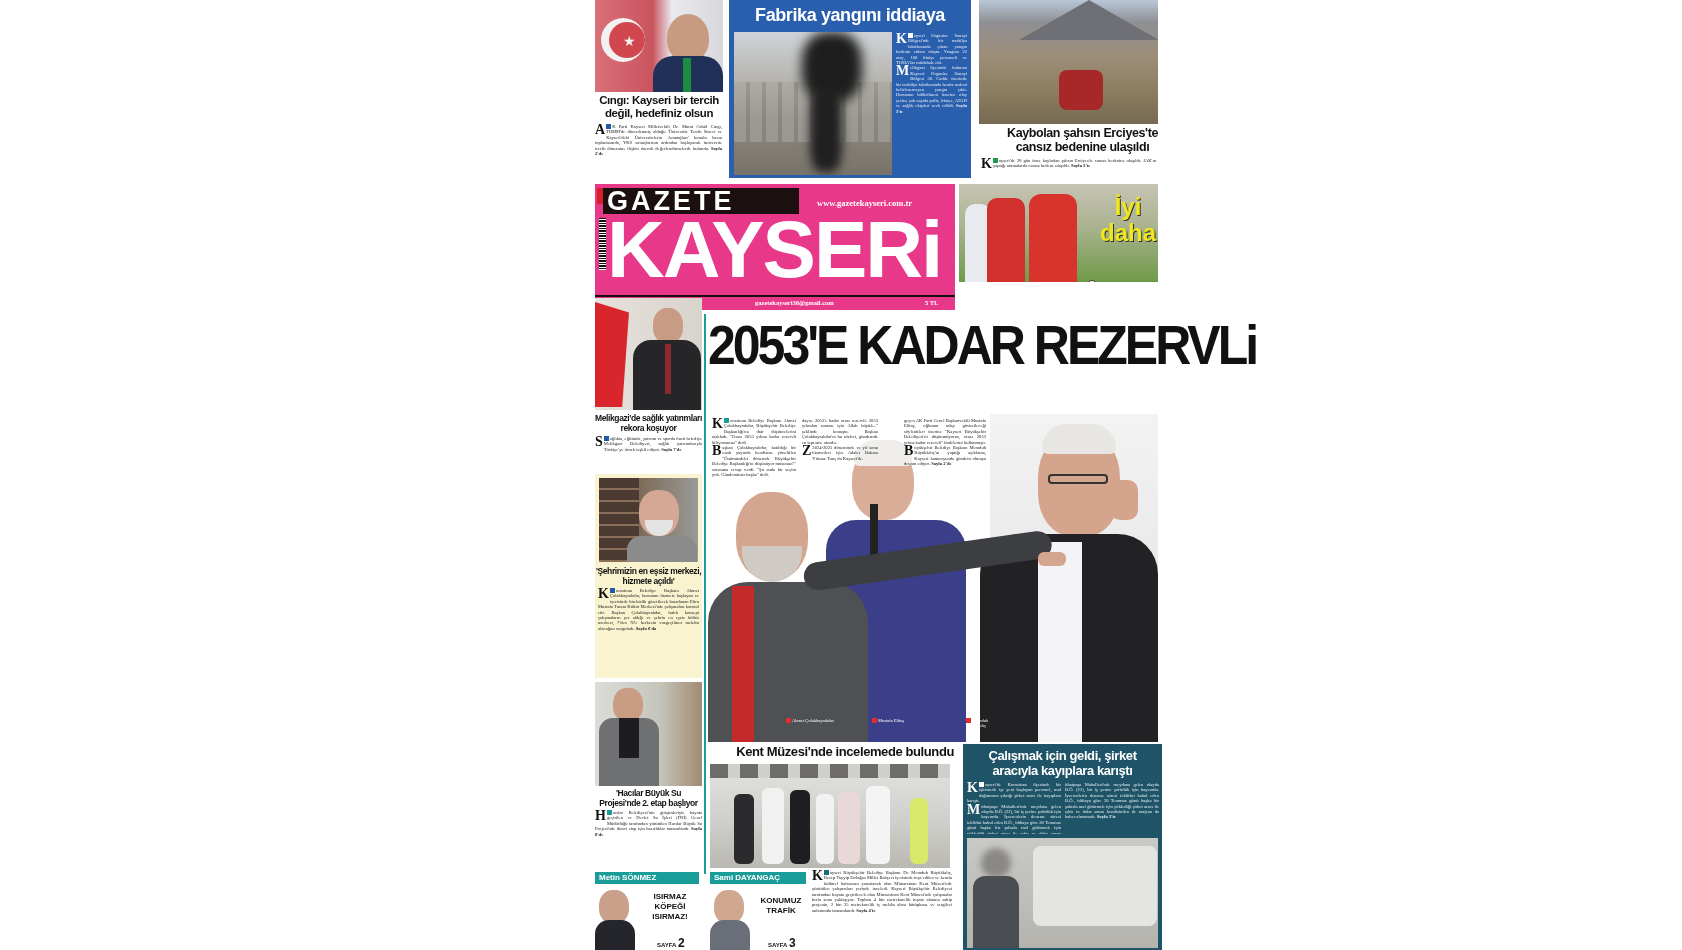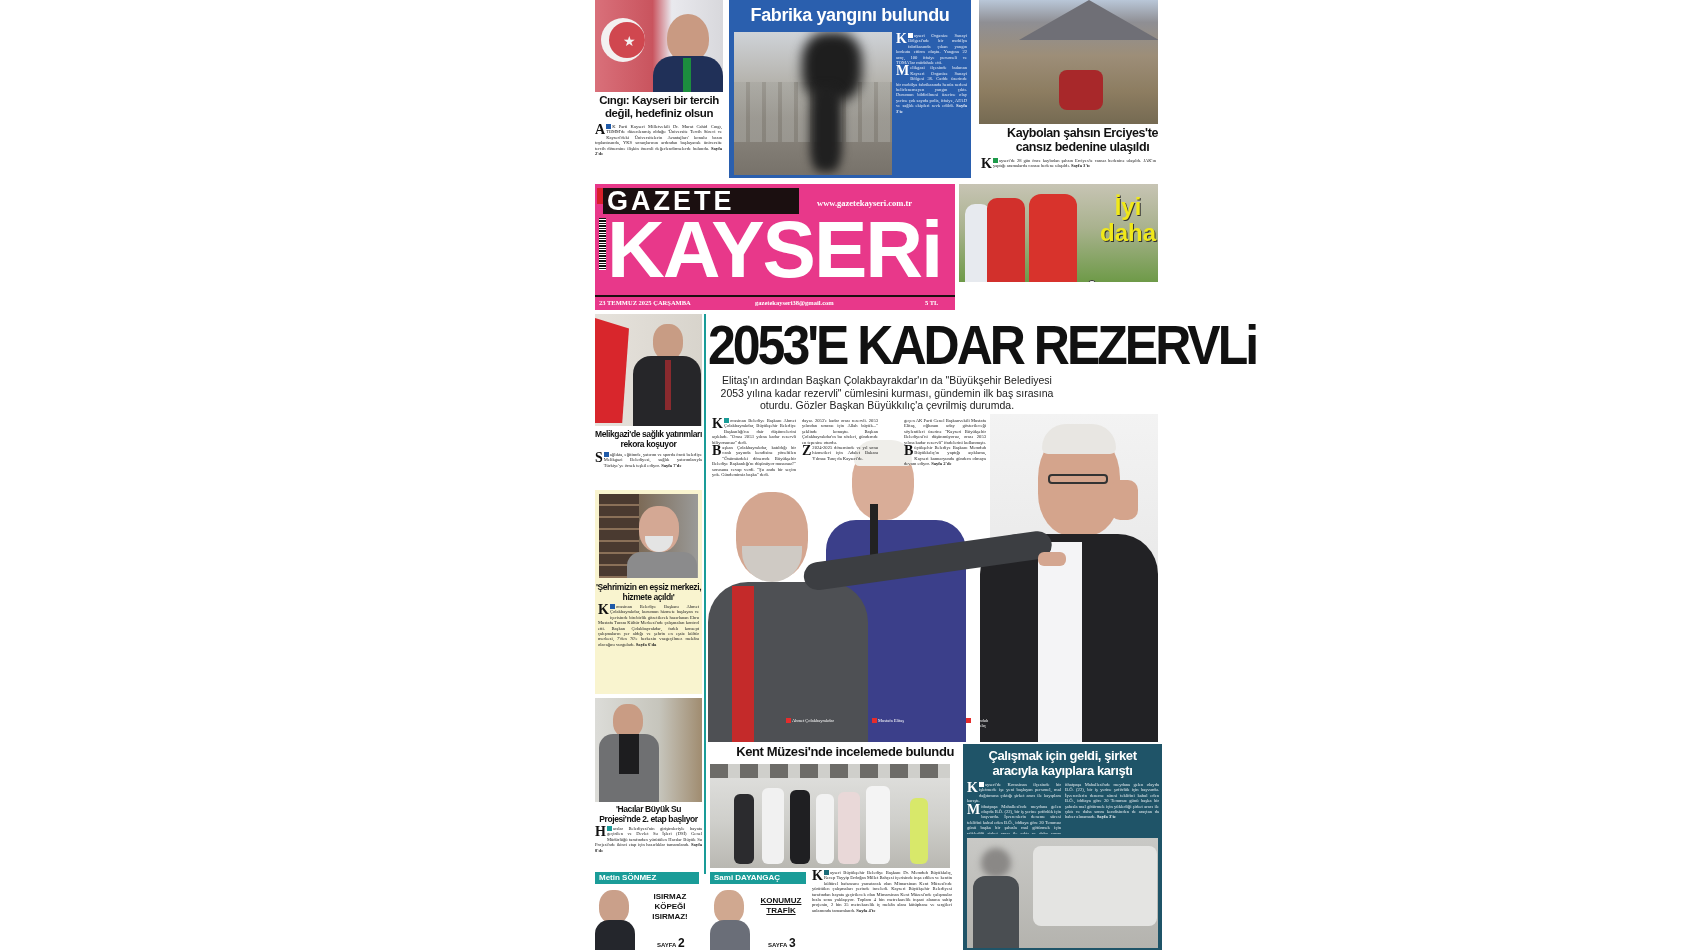--- a/index.html
+++ b/index.html
@@ -31,21 +31,21 @@
       <div class="abs" style="left:88px;top:58px;width:8px;height:34px;background:#1c8d3e;"></div>
     </div>
     <div class="hl abs" style="left:0;top:94px;width:128px;font-size:11.5px;line-height:13px;">Cıngı: Kayseri bir tercih değil, hedefiniz olsun</div>
     <div class="bodytext abs" style="left:0;top:124px;width:127px;height:56px;overflow:hidden;">
       <span class="mark"></span><span class="drop">A</span><span>K Parti Kayseri Milletvekili Dr. Murat Cahid Cıngı, TBMM'de düzenlenmiş olduğu 'Üniversite Tercih Süreci ve Kayseri'deki Üniversitelerin Avantajları' konulu basın toplantısında, YKS sonuçlarının ardından başlayacak üniversite tercih dönemine ilişkin önemli değerlendirmelerde bulundu.</span>
       <b>Sayfa 2'de</b>
     </div>
   </div>
 
   <div class="abs" style="left:134px;top:0;width:242px;height:178px;background:#2a5fae;">
-    <div class="hl abs" style="left:0;top:4px;width:242px;color:#fff;font-size:18px;line-height:22px;">Fabrika yangını bulundu</div>
+    <div class="hl abs" style="left:0;top:4px;width:242px;color:#fff;font-size:18px;line-height:22px;">Fabrika yangını iddiaya</div>
     <div class="photo" style="left:5px;top:32px;width:158px;height:143px;background:linear-gradient(180deg,#cfd3d8 0%,#b5b3ad 35%,#8d8880 60%,#77726a 100%);">
       <div class="abs" style="left:0;top:50px;width:158px;height:60px;background:repeating-linear-gradient(90deg,#a7a6a0 0 12px,#8a877f 12px 16px);opacity:.6;"></div>
       <div class="abs" style="left:68px;top:0;width:60px;height:70px;border-radius:40%;background:#1e1e1e;filter:blur(6px);"></div>
       <div class="abs" style="left:76px;top:55px;width:32px;height:85px;border-radius:30%;background:#202020;filter:blur(5px);"></div>
     </div>
     <div class="bodytext abs" style="left:167px;top:33px;width:71px;height:142px;overflow:hidden;color:#e8eef8;">
       <span class="mark" style="background:#fff;"></span><span class="drop" style="color:#fff;">K</span><span>ayseri Organize Sanayi Bölgesi'nde bir mobilya fabrikasında çıkan yangın korkutu ettirm oluştu. Yangına 22 araç, 100 itfaiye personeli ve TOMA'lar müdahale etti.</span><br>
       <span class="drop" style="color:#fff;">M</span><span>elikgazi ilçesinde bulunan Kayseri Organize Sanayi Bölgesi 36. Cadde üzerinde bir mobilya fabrikasında henüz nedeni belirlenemeyen yangın çıktı. Durumun bildirilmesi üzerine olay yerine çok sayıda polis, itfaiye, AFAD ve sağlık ekipleri sevk edildi.</span>
       <b>Sayfa 3'te</b>
     </div>
@@ -82,21 +82,21 @@
     <div class="abs" style="left:28px;top:14px;width:38px;height:100px;border-radius:10px;background:#d2302c;"></div>
     <div class="abs" style="left:70px;top:10px;width:48px;height:104px;border-radius:12px;background:#d8332c;"></div>
     <div class="abs" style="left:128px;top:96px;width:10px;height:10px;border-radius:50%;background:#fff;border:1px solid #333;"></div>
     <div class="abs" style="left:140px;top:10px;width:58px;font-size:24px;font-weight:bold;color:#f0e81a;text-align:center;line-height:26px;text-shadow:1px 1px 0 #333;">
       <div>İyi</div>
       <div>daha</div>
     </div>
     <div class="abs" style="left:160px;top:113px;font-family:'Liberation Serif',serif;font-size:4.5px;color:#fff;"><span style="display:inline-block;width:5px;height:5px;background:#e52c2c;"></span> <span>Sayfa 6'da</span></div>
   </div>
 
-  <div class="abs" style="left:0;top:314px;width:108px;height:560px;">
+  <div class="abs" style="left:0;top:298px;width:108px;height:560px;">
 
     <div class="photo" style="left:0;top:0;width:107px;height:112px;background:linear-gradient(90deg,#e6e2dc 0%,#d8d4cc 100%);">
       <div class="abs" style="left:0;top:4px;width:34px;height:105px;background:#d8262c;clip-path:polygon(0 0,100% 10%,80% 100%,0 100%);"></div>
       <div class="abs" style="left:58px;top:10px;width:30px;height:36px;border-radius:45%;background:#c89c84;"></div>
       <div class="abs" style="left:38px;top:42px;width:68px;height:70px;border-radius:18px 18px 0 0;background:#262629;"></div>
       <div class="abs" style="left:70px;top:46px;width:6px;height:50px;background:#8a2a2e;"></div>
     </div>
     <div class="hl abs" style="left:0;top:115px;width:107px;font-size:8.5px;line-height:10px;">Melikgazi'de sağlık yatırımları rekora koşuyor</div>
     <div class="bodytext abs" style="left:0;top:138px;width:107px;height:34px;overflow:hidden;">
       <span class="mark"></span><span class="drop">S</span><span>ağlıkta, eğitimde, yatırım ve sporda öncü belediye Melikgazi Belediyesi, sağlık yatırımlarıyla Türkiye'ye örnek teşkil ediyor.</span>
@@ -126,21 +126,20 @@
     <div class="bodytext abs" style="left:0;top:512px;width:107px;height:46px;overflow:hidden;">
       <span class="mark" style="background:#1a9c98;"></span><span class="drop">H</span><span>acılar Belediyesi'nin girişimleriyle hayata geçirilen ve Devlet Su İşleri (DSİ) Genel Müdürlüğü tarafından yürütülen Hacılar Büyük Su Projesi'nde ikinci etap için hazırlıklar tamamlandı.</span>
       <b>Sayfa 8'de</b>
     </div>
   </div>
 
   <div class="abs" style="left:109px;top:314px;width:2px;height:560px;background:#1a9c98;"></div>
 
   <div class="abs" style="left:113px;top:314px;width:450px;height:428px;">
     <div class="abs" style="left:0;top:0;width:450px;font-size:50px;font-weight:bold;color:#111;letter-spacing:-3px;line-height:56px;transform:scaleY(1.1);transform-origin:top left;white-space:nowrap;">2053'E KADAR REZERVLi</div>
-    <div class="abs" style="left:4px;top:60px;width:350px;font-size:10.5px;line-height:12.5px;color:#222;text-align:center;">Elitaş'ın ardından Başkan Çolakbayrakdar'ın da "Büyükşehir Belediyesi 2053 yılına kadar rezervli" cümlesini kurması, gündemin ilk baş sırasına oturdu. Gözler Başkan Büyükkılıç'a çevrilmiş durumda.</div>
 
     <div class="photo" style="left:0;top:100px;width:450px;height:328px;background:#ffffff;">
 
       <div class="abs" style="left:282px;top:0;width:168px;height:328px;background:linear-gradient(180deg,#f3f3f3 0%,#e7e7e7 60%,#3a3a3a 100%);"></div>
       <div class="abs" style="left:330px;top:16px;width:82px;height:106px;border-radius:45% 45% 40% 40%;background:#d4a48c;"></div>
       <div class="abs" style="left:334px;top:10px;width:74px;height:30px;border-radius:40px 40px 10px 10px;background:#e8e6e2;"></div>
       <div class="abs" style="left:340px;top:60px;width:60px;height:10px;border:2px solid #333;border-radius:4px;"></div>
       <div class="abs" style="left:272px;top:120px;width:178px;height:208px;border-radius:40px 40px 0 0;background:#222225;"></div>
       <div class="abs" style="left:330px;top:128px;width:44px;height:200px;background:#f4f4f6;"></div>
       <div class="abs" style="left:402px;top:66px;width:28px;height:40px;border-radius:10px;background:#d4a48c;"></div>
@@ -207,21 +206,21 @@
     <div class="abs" style="left:50px;top:6px;width:50px;font-size:8px;font-weight:bold;line-height:10px;text-align:center;color:#111;">
       <div>ISIRMAZ</div>
       <div>KÖPEĞİ</div>
       <div>ISIRMAZ!</div>
     </div>
     <div class="abs" style="left:62px;top:50px;font-size:6px;font-weight:bold;color:#111;"><span>SAYFA</span> <span style="font-size:12px;">2</span></div>
   </div>
   <div class="abs" style="left:113px;top:886px;width:104px;height:64px;">
     <div class="abs" style="left:6px;top:4px;width:30px;height:34px;border-radius:45%;background:#d0a890;"></div>
     <div class="abs" style="left:2px;top:34px;width:40px;height:30px;border-radius:14px 14px 0 0;background:#6a6e78;"></div>
-    <div class="abs" style="left:46px;top:10px;width:54px;font-size:8px;font-weight:bold;line-height:10px;text-align:center;color:#111;text-decoration:underline;">
+    <div class="abs" style="left:46px;top:10px;width:54px;font-size:8px;font-weight:bold;line-height:10px;text-align:center;color:#111;">
       <div>KONUMUZ</div>
       <div>TRAFİK</div>
     </div>
     <div class="abs" style="left:60px;top:50px;font-size:6px;font-weight:bold;color:#111;"><span>SAYFA</span> <span style="font-size:12px;">3</span></div>
   </div>
 
   <div class="abs" style="left:368px;top:744px;width:199px;height:206px;background:#1f5468;">
     <div class="hl abs" style="left:2px;top:4px;width:195px;color:#fff;font-size:13px;line-height:15px;">Çalışmak için geldi, şirket aracıyla kayıplara karıştı</div>
     <div class="bodytext abs" style="left:4px;top:38px;width:94px;height:52px;overflow:hidden;color:#e6eef2;">
       <span class="mark" style="background:#fff;"></span><span class="drop" style="color:#fff;">K</span><span>ayseri'de Kocasinan ilçesinde bir işletmede işe yeni başlayan personel, mal dağıtımına çıktığı şirket aracı ile kayıplara karıştı.</span><br>

